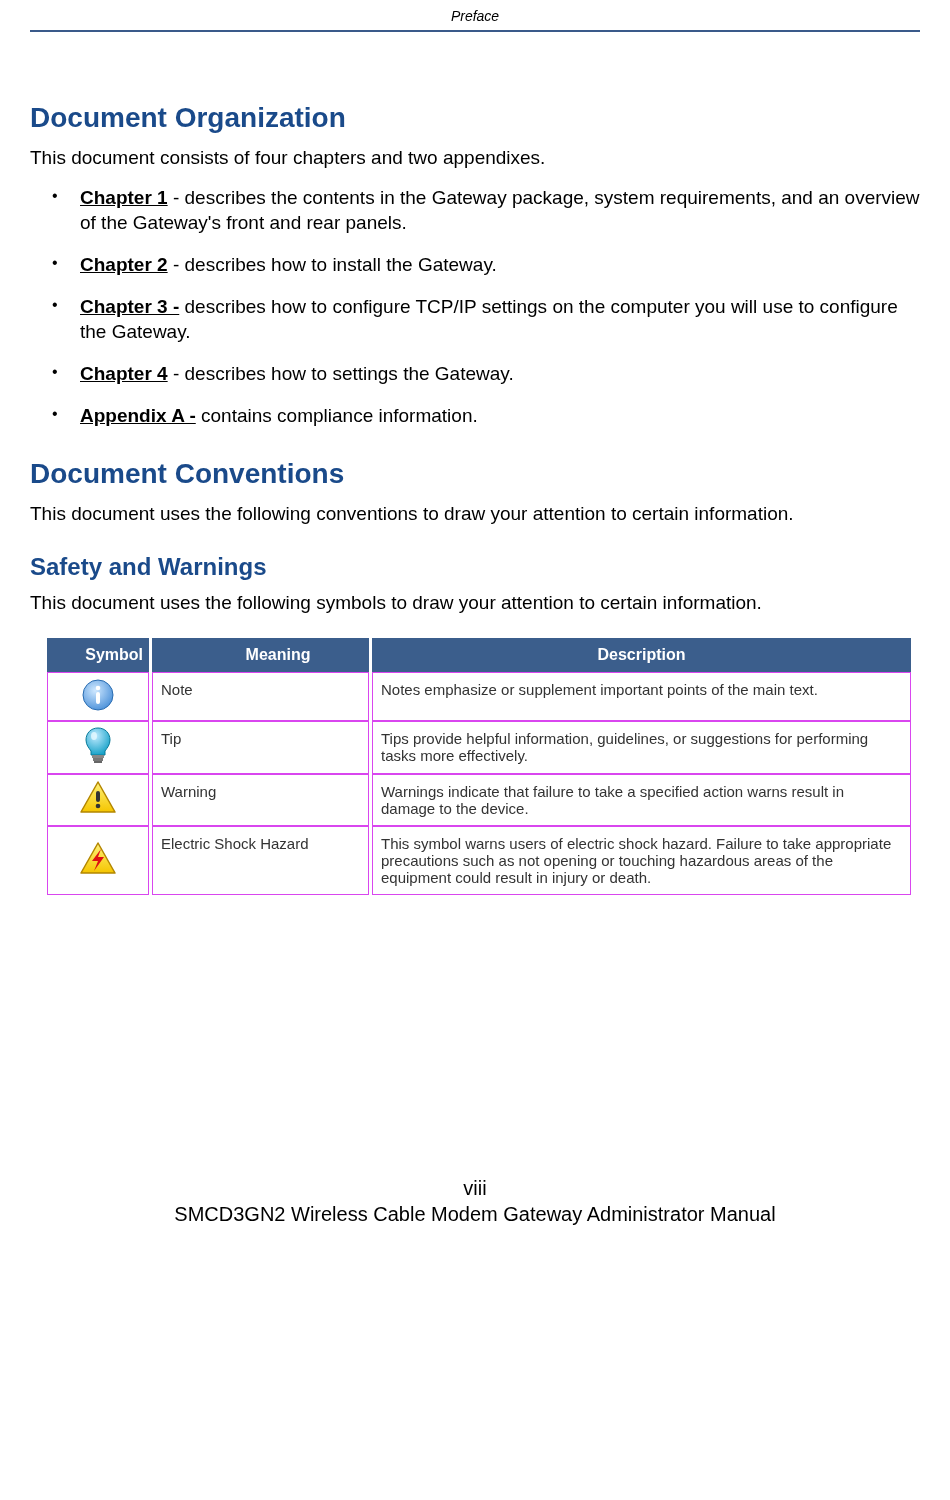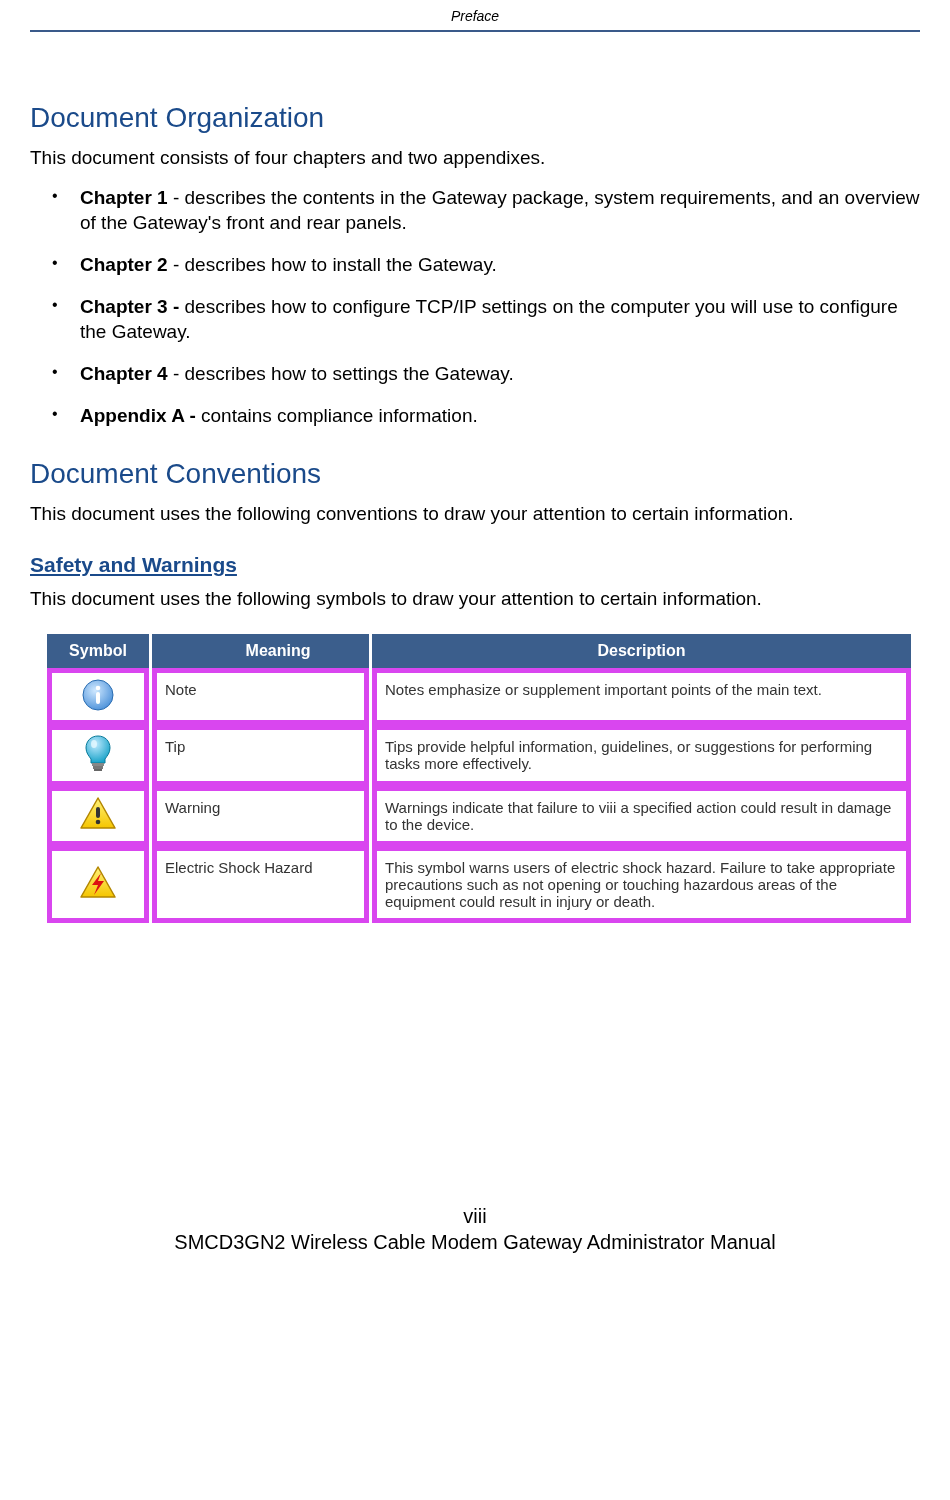--- a/index.html
+++ b/index.html
@@ -20,21 +20,21 @@
     font-style: italic;
   }
   .header-rule {
     border: none;
     border-top: 2px solid #3a5a8a;
     margin: 0 0 70px 0;
   }
   h1.section {
     color: #1a4a8a;
     font-size: 28px;
-    font-weight: normal;
+    font-weight: bold;
     margin: 0 0 12px 0;
   }
   p.body {
     font-size: 19px;
     margin: 0 0 14px 0;
     line-height: 1.3;
   }
   ul.chapters {
     list-style: none;
     padding: 0 0 0 22px;
@@ -47,48 +47,47 @@
     padding-left: 28px;
     margin-bottom: 16px;
   }
   ul.chapters li::before {
     content: "•";
     position: absolute;
     left: 0;
     top: 0;
     font-size: 16px;
   }
-  .bold { font-weight: bold; }
+  .bold { font-weight: bold; text-decoration: underline; }
   h2.subsection {
     color: #1a4a8a;
-    font-size: 21px;
+    font-size: 24px;
     font-weight: bold;
     margin: 26px 0 10px 0;
-    text-decoration: underline;
   }
   .table-wrap {
     margin: 22px 0 0 14px;
   }
   table.symbols {
     border-collapse: separate;
     border-spacing: 3px 0;
     width: 870px;
   }
   table.symbols th {
     background: #3b5e8c;
     color: #fff;
     font-weight: bold;
     font-size: 16px;
     padding: 8px 6px;
     text-align: center;
   }
-  table.symbols th.col-symbol { width: 90px; }
+  table.symbols th.col-symbol { width: 90px; text-align: right; }
   table.symbols th.col-meaning { width: 170px; padding-left: 41px; }
   table.symbols td {
-    border: 5px solid #d946ef;
+    border: 1px solid #d946ef;
     font-size: 15px;
     padding: 8px 8px;
     vertical-align: top;
     color: #333;
   }
   table.symbols td.sym {
     text-align: center;
     vertical-align: middle;
     padding: 4px;
   }
@@ -185,21 +184,21 @@
                     <stop offset="100%" stop-color="#f5c500"></stop>
                   </linearGradient>
                 </defs>
                 <path d="M20 2 L37 32 L3 32 Z" fill="url(#gWarn)" stroke="#b38600" stroke-width="1.5" stroke-linejoin="round"></path>
                 <rect x="18" y="11" width="4" height="11" rx="2" fill="#333"></rect>
                 <circle cx="20" cy="26" r="2.3" fill="#333"></circle>
               </svg>
             </span>
           </td>
           <td>Warning</td>
-          <td>Warnings indicate that failure to viii a specified action could result in damage to the device.</td>
+          <td>Warnings indicate that failure to take a specified action warns result in damage to the device.</td>
         </tr>
         <tr>
           <td class="sym">
             <span class="icon-svg">
               <svg width="40" height="36" viewBox="0 0 40 36">
                 <defs>
                   <linearGradient id="gShock" x1="0" y1="0" x2="0" y2="1">
                     <stop offset="0%" stop-color="#fff27a"></stop>
                     <stop offset="100%" stop-color="#f5c500"></stop>
                   </linearGradient>

